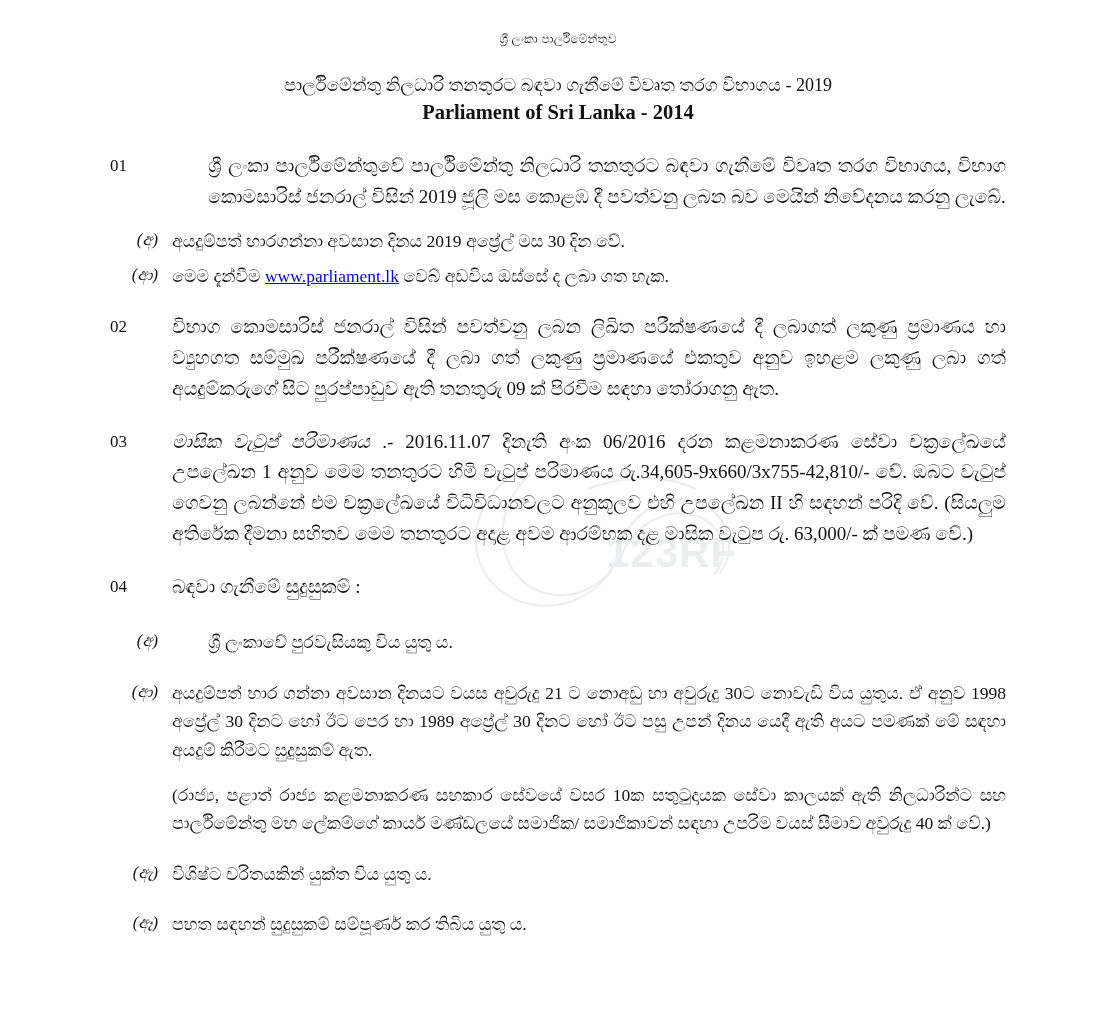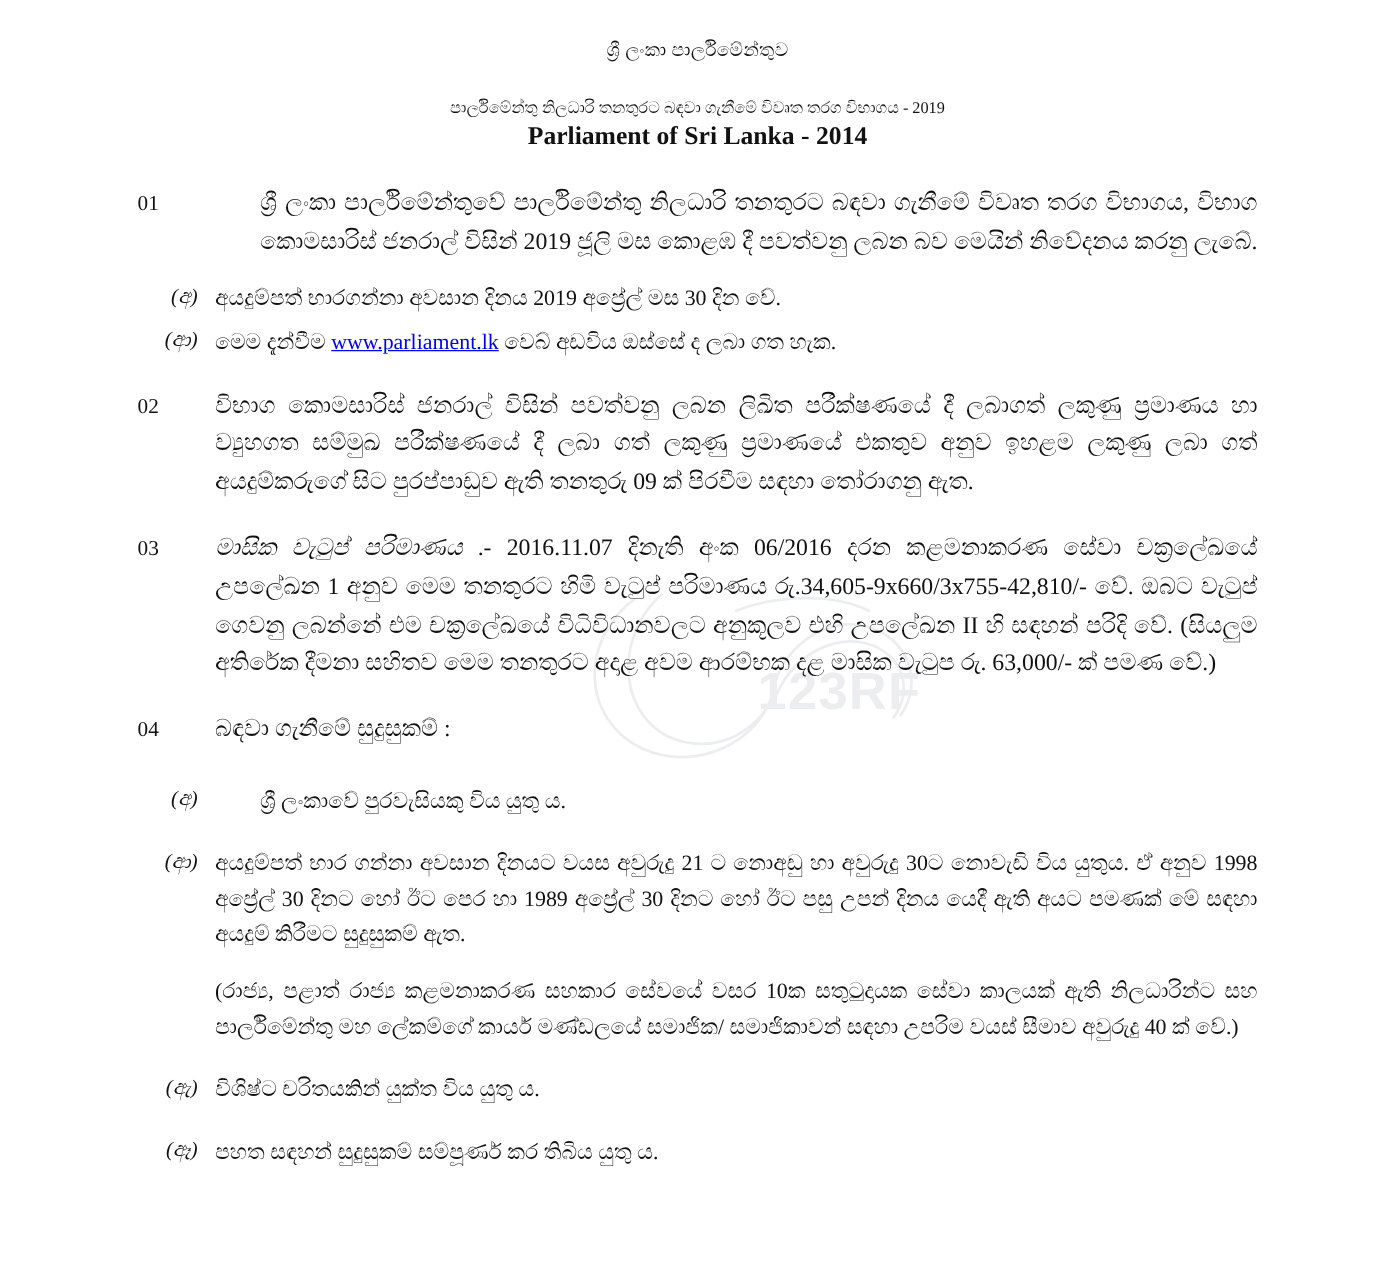--- a/index.html
+++ b/index.html
@@ -42,27 +42,27 @@
     padding: 0 108px 0 110px;
     box-sizing: border-box;
   }
 
   
   .hdr {
     text-align: center;
     padding-top: 32px;
   }
   .hdr-si-main {
-    font-size: 15px;
+    font-size: 12px;
     letter-spacing: 0.3px;
     line-height: 1.2;
     font-weight: 400;
   }
   .hdr-si-sub {
-    font-size: 13px;
+    font-size: 18px;
     line-height: 1.25;
     margin-top: 28px;
     font-weight: 400;
   }
   .hdr-en {
     font-size: 20.5px;
     font-weight: bold;
     line-height: 1.28;
     margin-top: 2px;
   }

